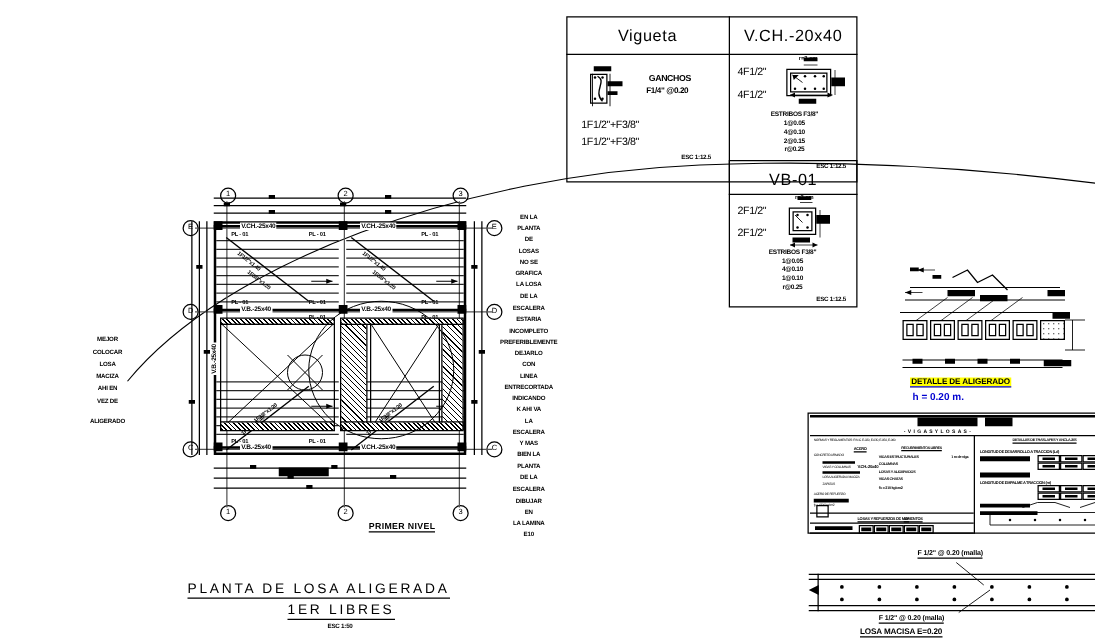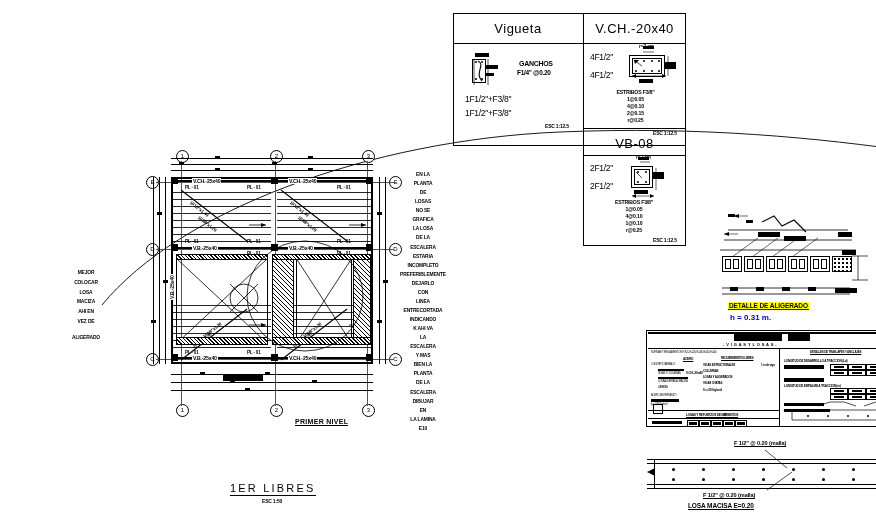--- a/index.html
+++ b/index.html
@@ -136,21 +136,21 @@
   <div class="dt-txt" style="left:550px;top:70px;font-size:8.5px;">4F1/2"</div>
   <div class="dt-tiny" style="left:558px;top:89px;width:75px;">ESTRIBOS F3/8"</div>
   <div class="dt-tiny" style="left:558px;top:96px;width:75px;">1@0.05</div>
   <div class="dt-tiny" style="left:558px;top:103px;width:75px;">4@0.10</div>
   <div class="dt-tiny" style="left:558px;top:110px;width:75px;">2@0.15</div>
   <div class="dt-tiny" style="left:558px;top:117px;width:75px;">r@0.25</div>
   <div class="dt-esc" style="left:613px;top:130px;">ESC 1:12.5</div>
 
   <div class="box" id="detail-table-2"></div>
   <div class="hl" style="left:543px;top:155px;width:103px;"></div>
-  <div class="dt-hdr" style="left:543px;top:136px;width:103px;">VB-08</div>
+  <div class="dt-hdr" style="left:543px;top:136px;width:103px;">VB-01</div>
 
   <div>
     <div class="box" style="left:591px;top:166px;width:22px;height:22px;"></div>
     <div class="box" style="left:594px;top:169px;width:16px;height:16px;"></div>
     <div class="abs" style="left:613px;top:172px;width:11px;height:7px;background:#000;"></div>
     <div class="abs" style="left:594px;top:190px;width:14px;height:4px;background:#000;"></div>
     <div class="abs" style="left:598px;top:157px;width:11px;height:3px;background:#000;"></div>
     <svg width="48" height="42" style="left:588px;top:160px;">
       <line x1="4" y1="36" x2="26" y2="36" stroke="#000" stroke-width=".6"></line>
       <polygon points="4,36 8,34 8,38" fill="#000"></polygon>
@@ -364,20 +364,21 @@
       <div class="abs" style="left:231px;top:244px;width:7px;height:7px;background:#000;"></div>
       <div class="abs" style="left:326px;top:244px;width:7px;height:7px;background:#000;"></div>
       <div class="abs" style="left:131px;top:354px;width:7px;height:7px;background:#000;"></div>
       <div class="abs" style="left:231px;top:354px;width:7px;height:7px;background:#000;"></div>
       <div class="abs" style="left:326px;top:354px;width:7px;height:7px;background:#000;"></div>
     </div>
 
     <div class="title-s" style="left:255px;top:418px;">PRIMER NIVEL</div>
   </div>
 
+  <div class="title-u" style="left:110px;top:465px;">PLANTA  DE  LOSA  ALIGERADA</div>
   <div class="title-u" style="left:190px;top:482px;">1ER  LIBRES</div>
   <div class="esc-s" style="left:222px;top:498px;">ESC 1:50</div>
 
   <div class="notecol" style="left:358px;top:170px;width:50px;">
     <div>EN LA</div>
     <div>PLANTA</div>
     <div>DE</div>
     <div>LOSAS</div>
     <div>NO SE</div>
     <div>GRAFICA</div>
@@ -474,21 +475,21 @@
 
     <div class="abs" style="left:690px;top:287px;width:8px;height:4px;background:#000;"></div>
     <div class="abs" style="left:716px;top:287px;width:8px;height:4px;background:#000;"></div>
     <div class="abs" style="left:742px;top:287px;width:8px;height:4px;background:#000;"></div>
     <div class="abs" style="left:768px;top:287px;width:8px;height:4px;background:#000;"></div>
 
     <div style="position:absolute;left:688px;top:302px;font-size:6.5px;font-weight:bold;
                 letter-spacing:-.1px;">
       <span class="hl-yellow">DETALLE DE ALIGERADO</span>
     </div>
-    <div class="blue" style="position:absolute;left:690px;top:313px;font-size:8px;">h = 0.31 m.</div>
+    <div class="blue" style="position:absolute;left:690px;top:313px;font-size:8px;">h = 0.20 m.</div>
   </div>
 
   <div class="box" id="spec-table"></div>
   <div>
 
     <div class="sp-bar" style="left:608px;top:332px;width:261px;height:2px;"></div>
     <div class="sp-bar" style="left:694px;top:334px;width:48px;height:7px;"></div>
     <div class="sp-bar" style="left:748px;top:334px;width:22px;height:7px;"></div>
     <div class="sp-t" style="left:683px;top:342px;font-size:4px;letter-spacing:.4px;">-  V I G A S     Y     L O S A S  -</div>
     <div class="sp-bar" style="left:608px;top:348px;width:261px;height:1px;"></div>

